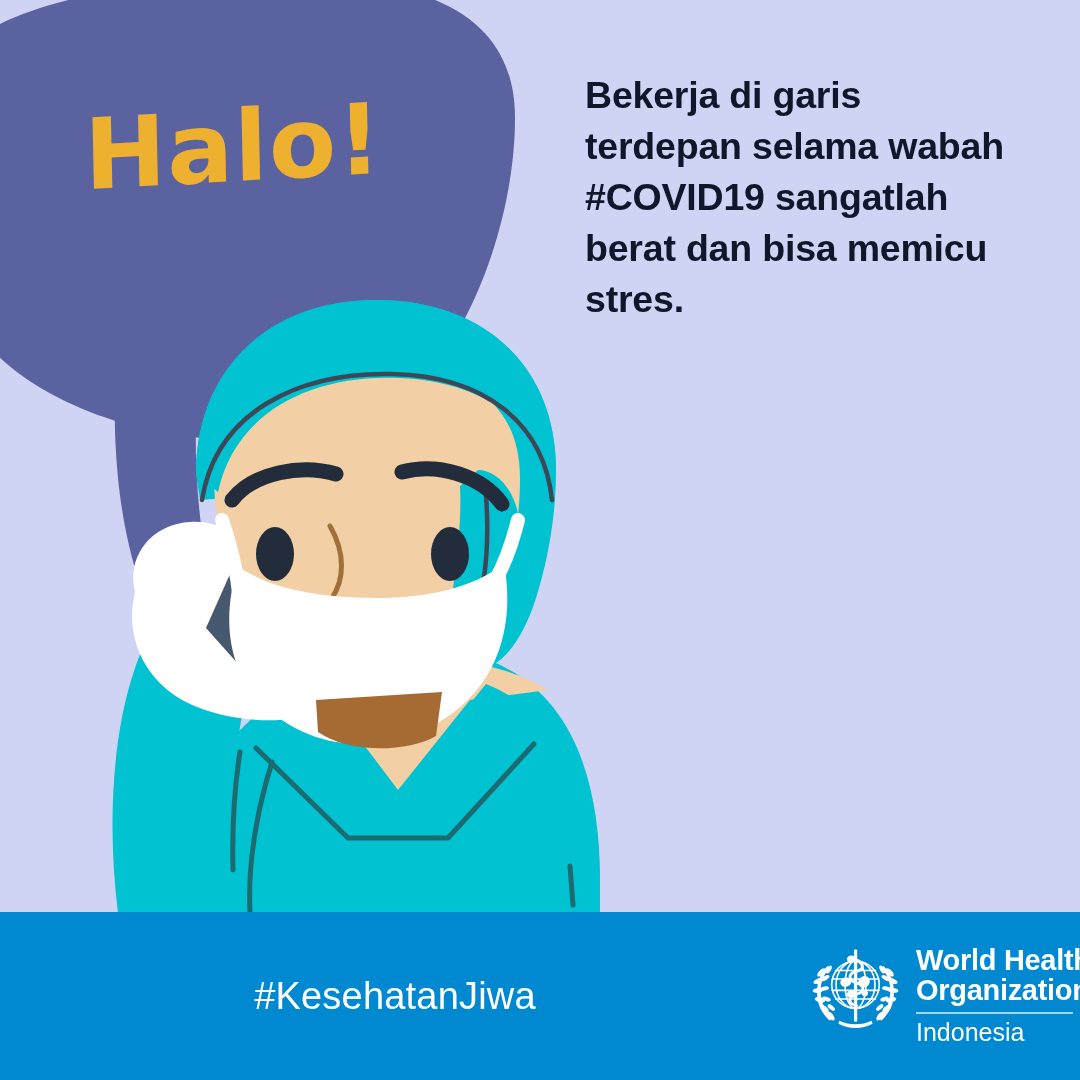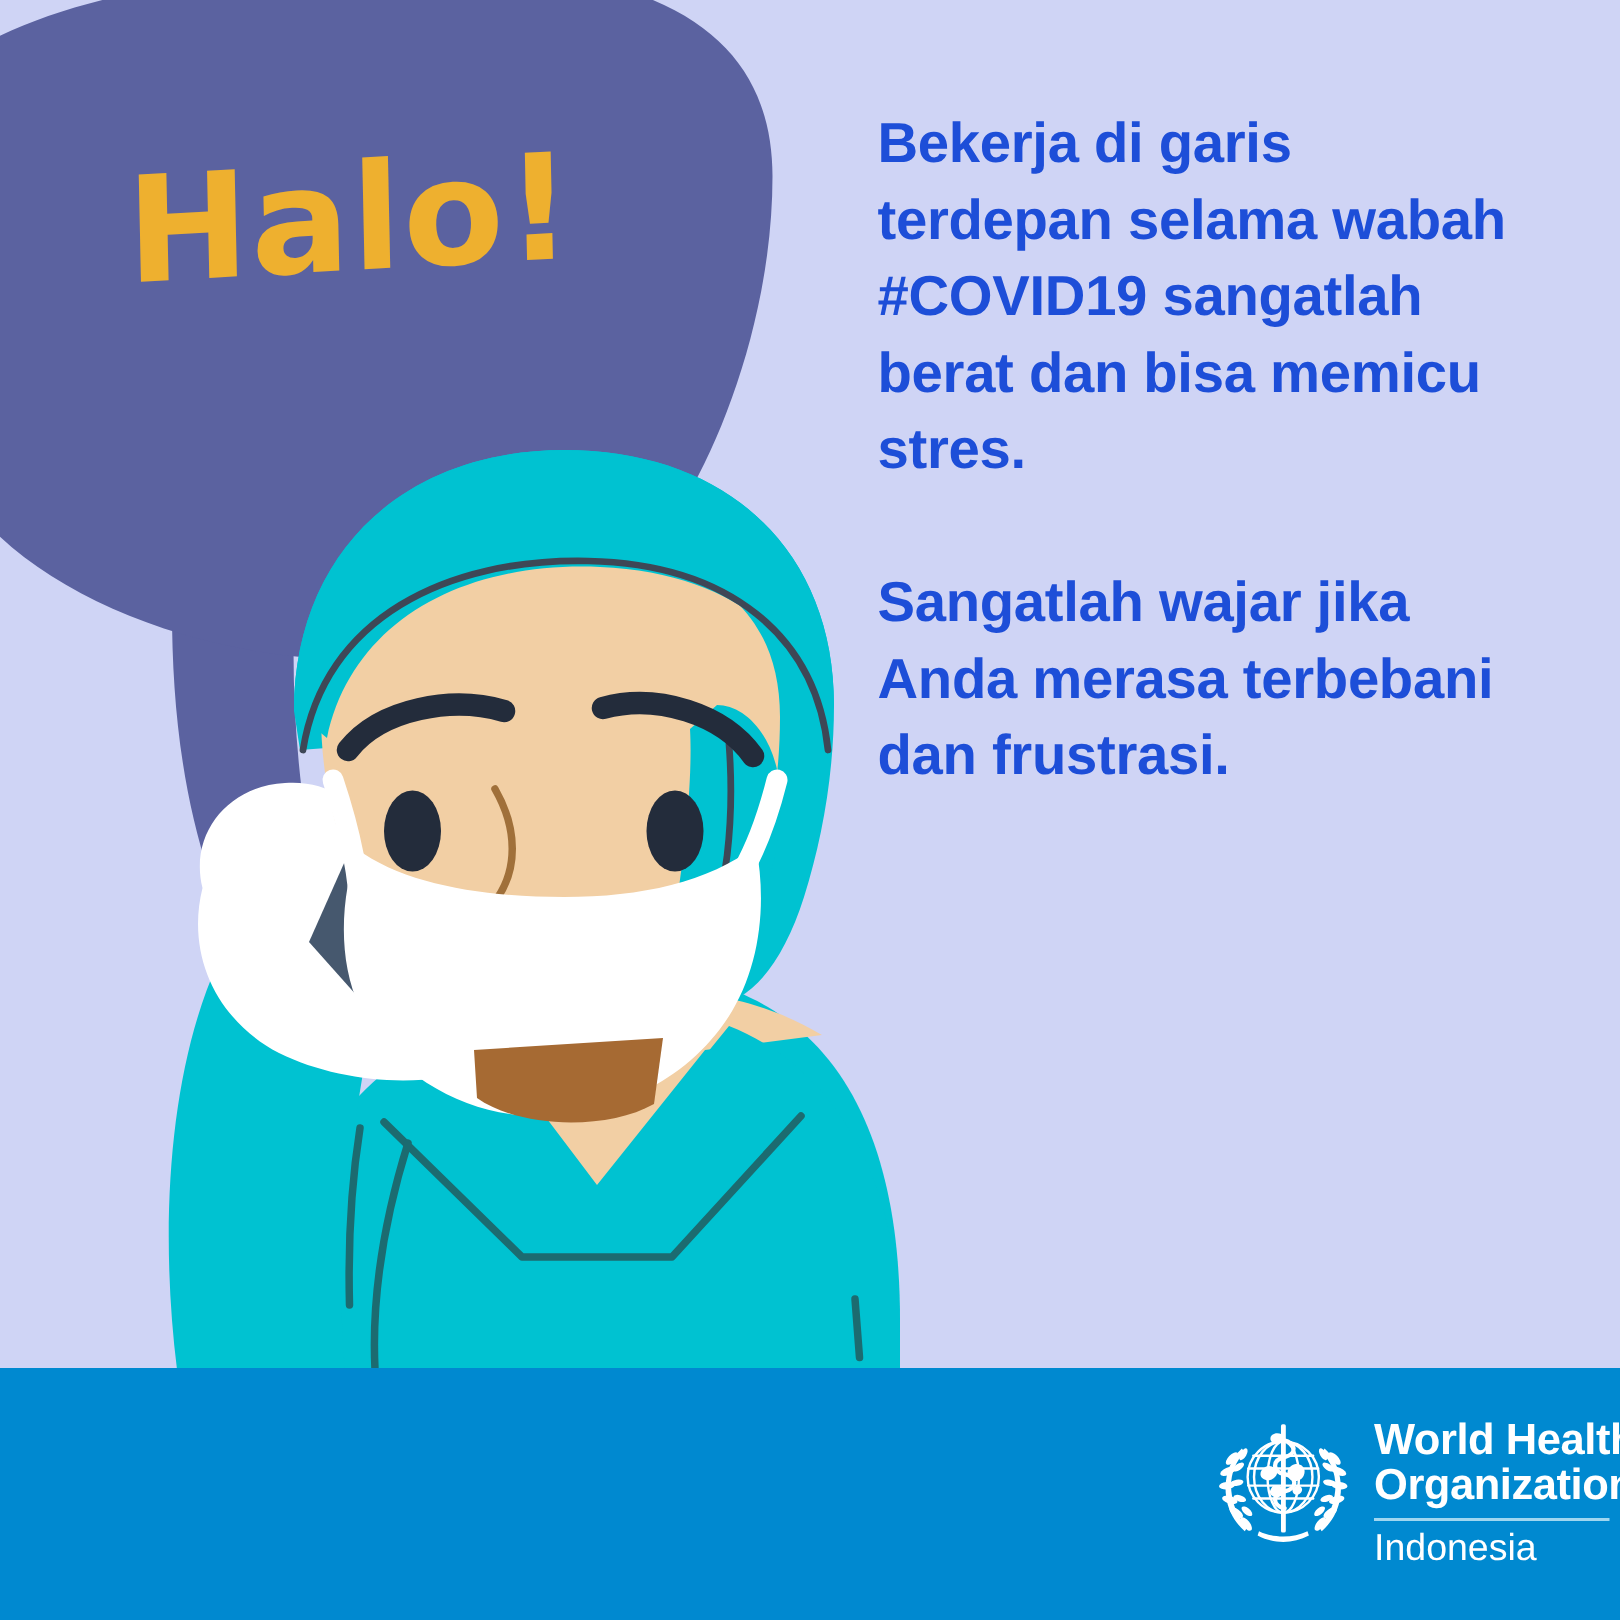--- a/index.html
+++ b/index.html
@@ -24,21 +24,21 @@
   }
   
   #text-column {
     position: absolute;
     left: 585px;
     top: 70px;
     width: 460px;
     z-index: 6;
   }
   .para {
-    color: #1d4ed8;
+    color: #0f172a;
     font-family: "Liberation Sans", sans-serif;
     font-weight: bold;
     font-size: 37.5px;
     line-height: 51px;
     letter-spacing: -0.2px;
     margin: 0 0 51px 0;
     white-space: pre-line;
   }
   .para:last-child { margin-bottom: 0; }
 
@@ -250,28 +250,26 @@
   </svg>
 
   <div id="halo-text">Halo!</div>
 
   <div id="text-column">
     <p class="para">Bekerja di garis
 terdepan selama wabah
 #COVID19 sangatlah
 berat dan bisa memicu
 stres.</p>
-    <p class="para">Sangatlah wajar jika
-Anda merasa terbebani
-dan frustrasi.</p>
   </div>
 
   <div id="bottom-banner">
 
     <div id="hashtags">
+      <span class="hashtag">#KesehatanJiwa</span>
     </div>
 
     <div id="who-logo">
 
       <svg id="who-emblem" viewBox="0 0 100 100" aria-hidden="true">
         <g fill="none" stroke="#ffffff" stroke-width="1.7" stroke-linecap="round">
 
           <circle cx="50" cy="46" r="25"></circle>
 
           <ellipse cx="50" cy="46" rx="11" ry="25"></ellipse>

